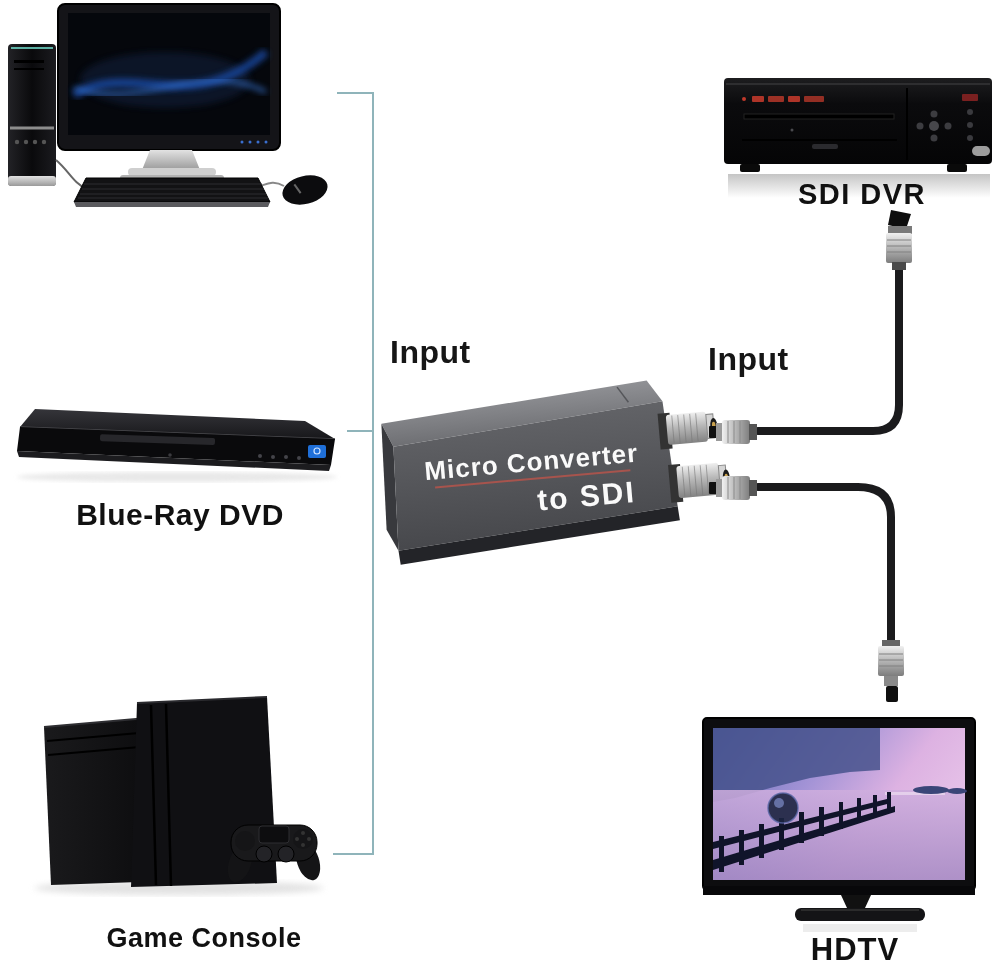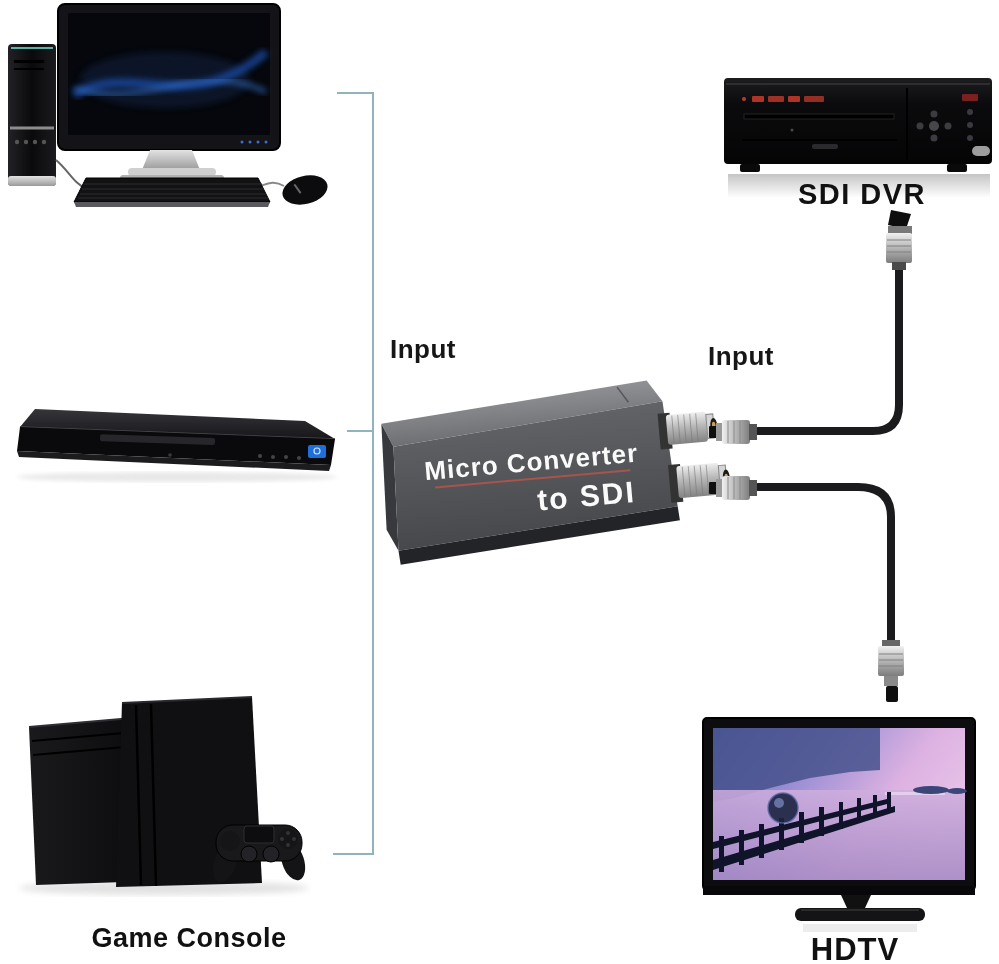--- a/index.html
+++ b/index.html
@@ -7,21 +7,21 @@
     position:relative;width:999px;height:964px;overflow:hidden;
     background:var(--background,#fff);
     font-family:"Liberation Sans",sans-serif;
   }
   .abs{position:absolute;}
   .dev-label{
     position:absolute;text-align:center;color:#111;
     font-weight:bold;letter-spacing:.5px;white-space:nowrap;
   }
   .io-label{
-    position:absolute;color:#161616;font-weight:bold;font-size:26px;
+    position:absolute;color:#161616;font-weight:bold;font-size:32px;
     letter-spacing:.5px;white-space:nowrap;
   }
   svg{display:block;}
 </style>
 </head>
 <body>
 
 <div id="stage">
 
   <svg class="abs" style="left:0;top:0;z-index:1" width="999" height="964">
@@ -116,23 +116,24 @@
         <rect x="95" y="41" width="115" height="7" rx="2" fill="#27272b" transform="rotate(2 150 45)"></rect>
         <circle cx="165" cy="60" r="1.8" fill="#3a3a3e"></circle>
         <circle cx="255" cy="61" r="2" fill="#44444a"></circle>
           <circle cx="268" cy="62" r="2" fill="#44444a"></circle>
         <circle cx="281" cy="62" r="2" fill="#44444a"></circle>
           <circle cx="294" cy="63" r="2" fill="#44444a"></circle>
         <rect x="303" y="50" width="18" height="13" rx="2" style="fill:var(--bluray-logo-blue,#1f6fd8)"></rect>
         <circle cx="312" cy="56" r="3" fill="none" stroke="#cfe2ff" stroke-width="1.2"></circle>
       </g>
     </svg>
-  </div>
-
-  <div class="abs" style="left:4px;top:685px;width:335px;height:280px;z-index:2">
+    <div class="dev-label" style="left:0;top:103px;width:350px;font-size:30px">Blue-Ray DVD</div>
+  </div>
+
+  <div class="abs" style="left:19px;top:685px;width:335px;height:280px;z-index:2">
     <svg width="335" height="230">
       <defs>
         <linearGradient id="csg-slab" x1="0" y1="0" x2="1" y2="0">
           <stop offset="0" stop-color="#1a1a1c"></stop>
             <stop offset="1" stop-color="#0a0a0c"></stop>
         </linearGradient>
         <filter id="csg-blur">
             <feGaussianBlur stdDeviation="3"></feGaussianBlur>
           </filter>
       </defs>

